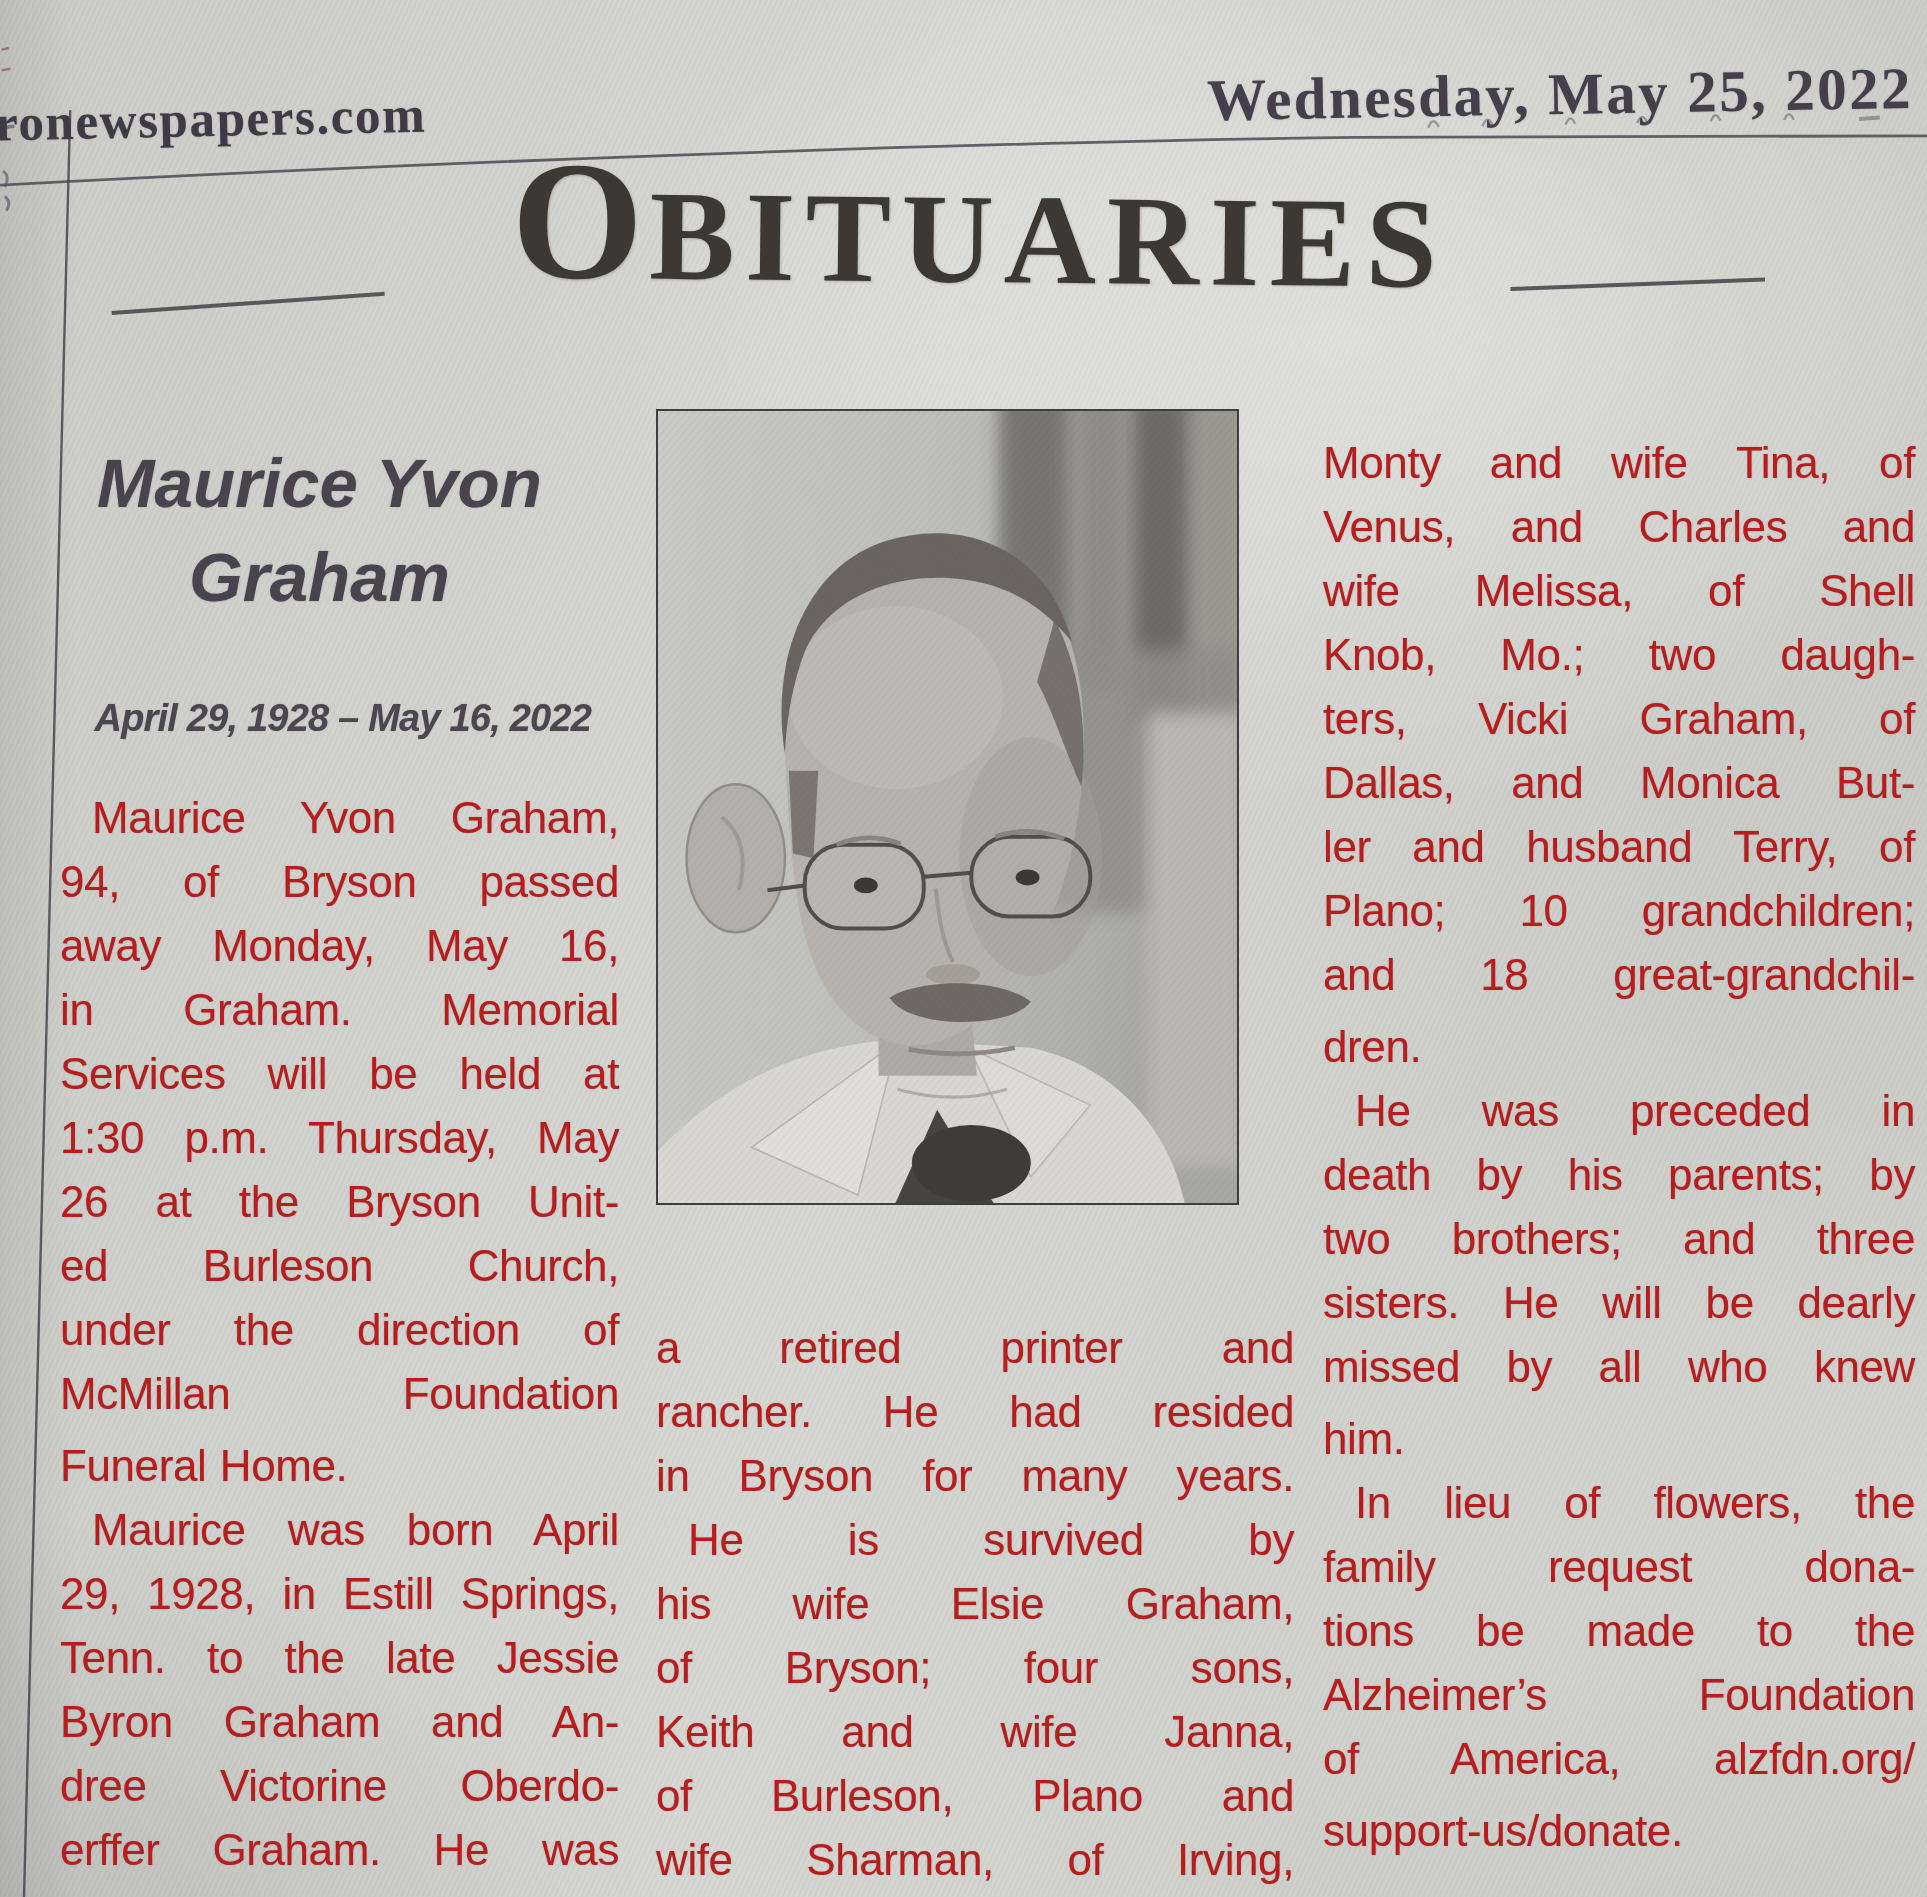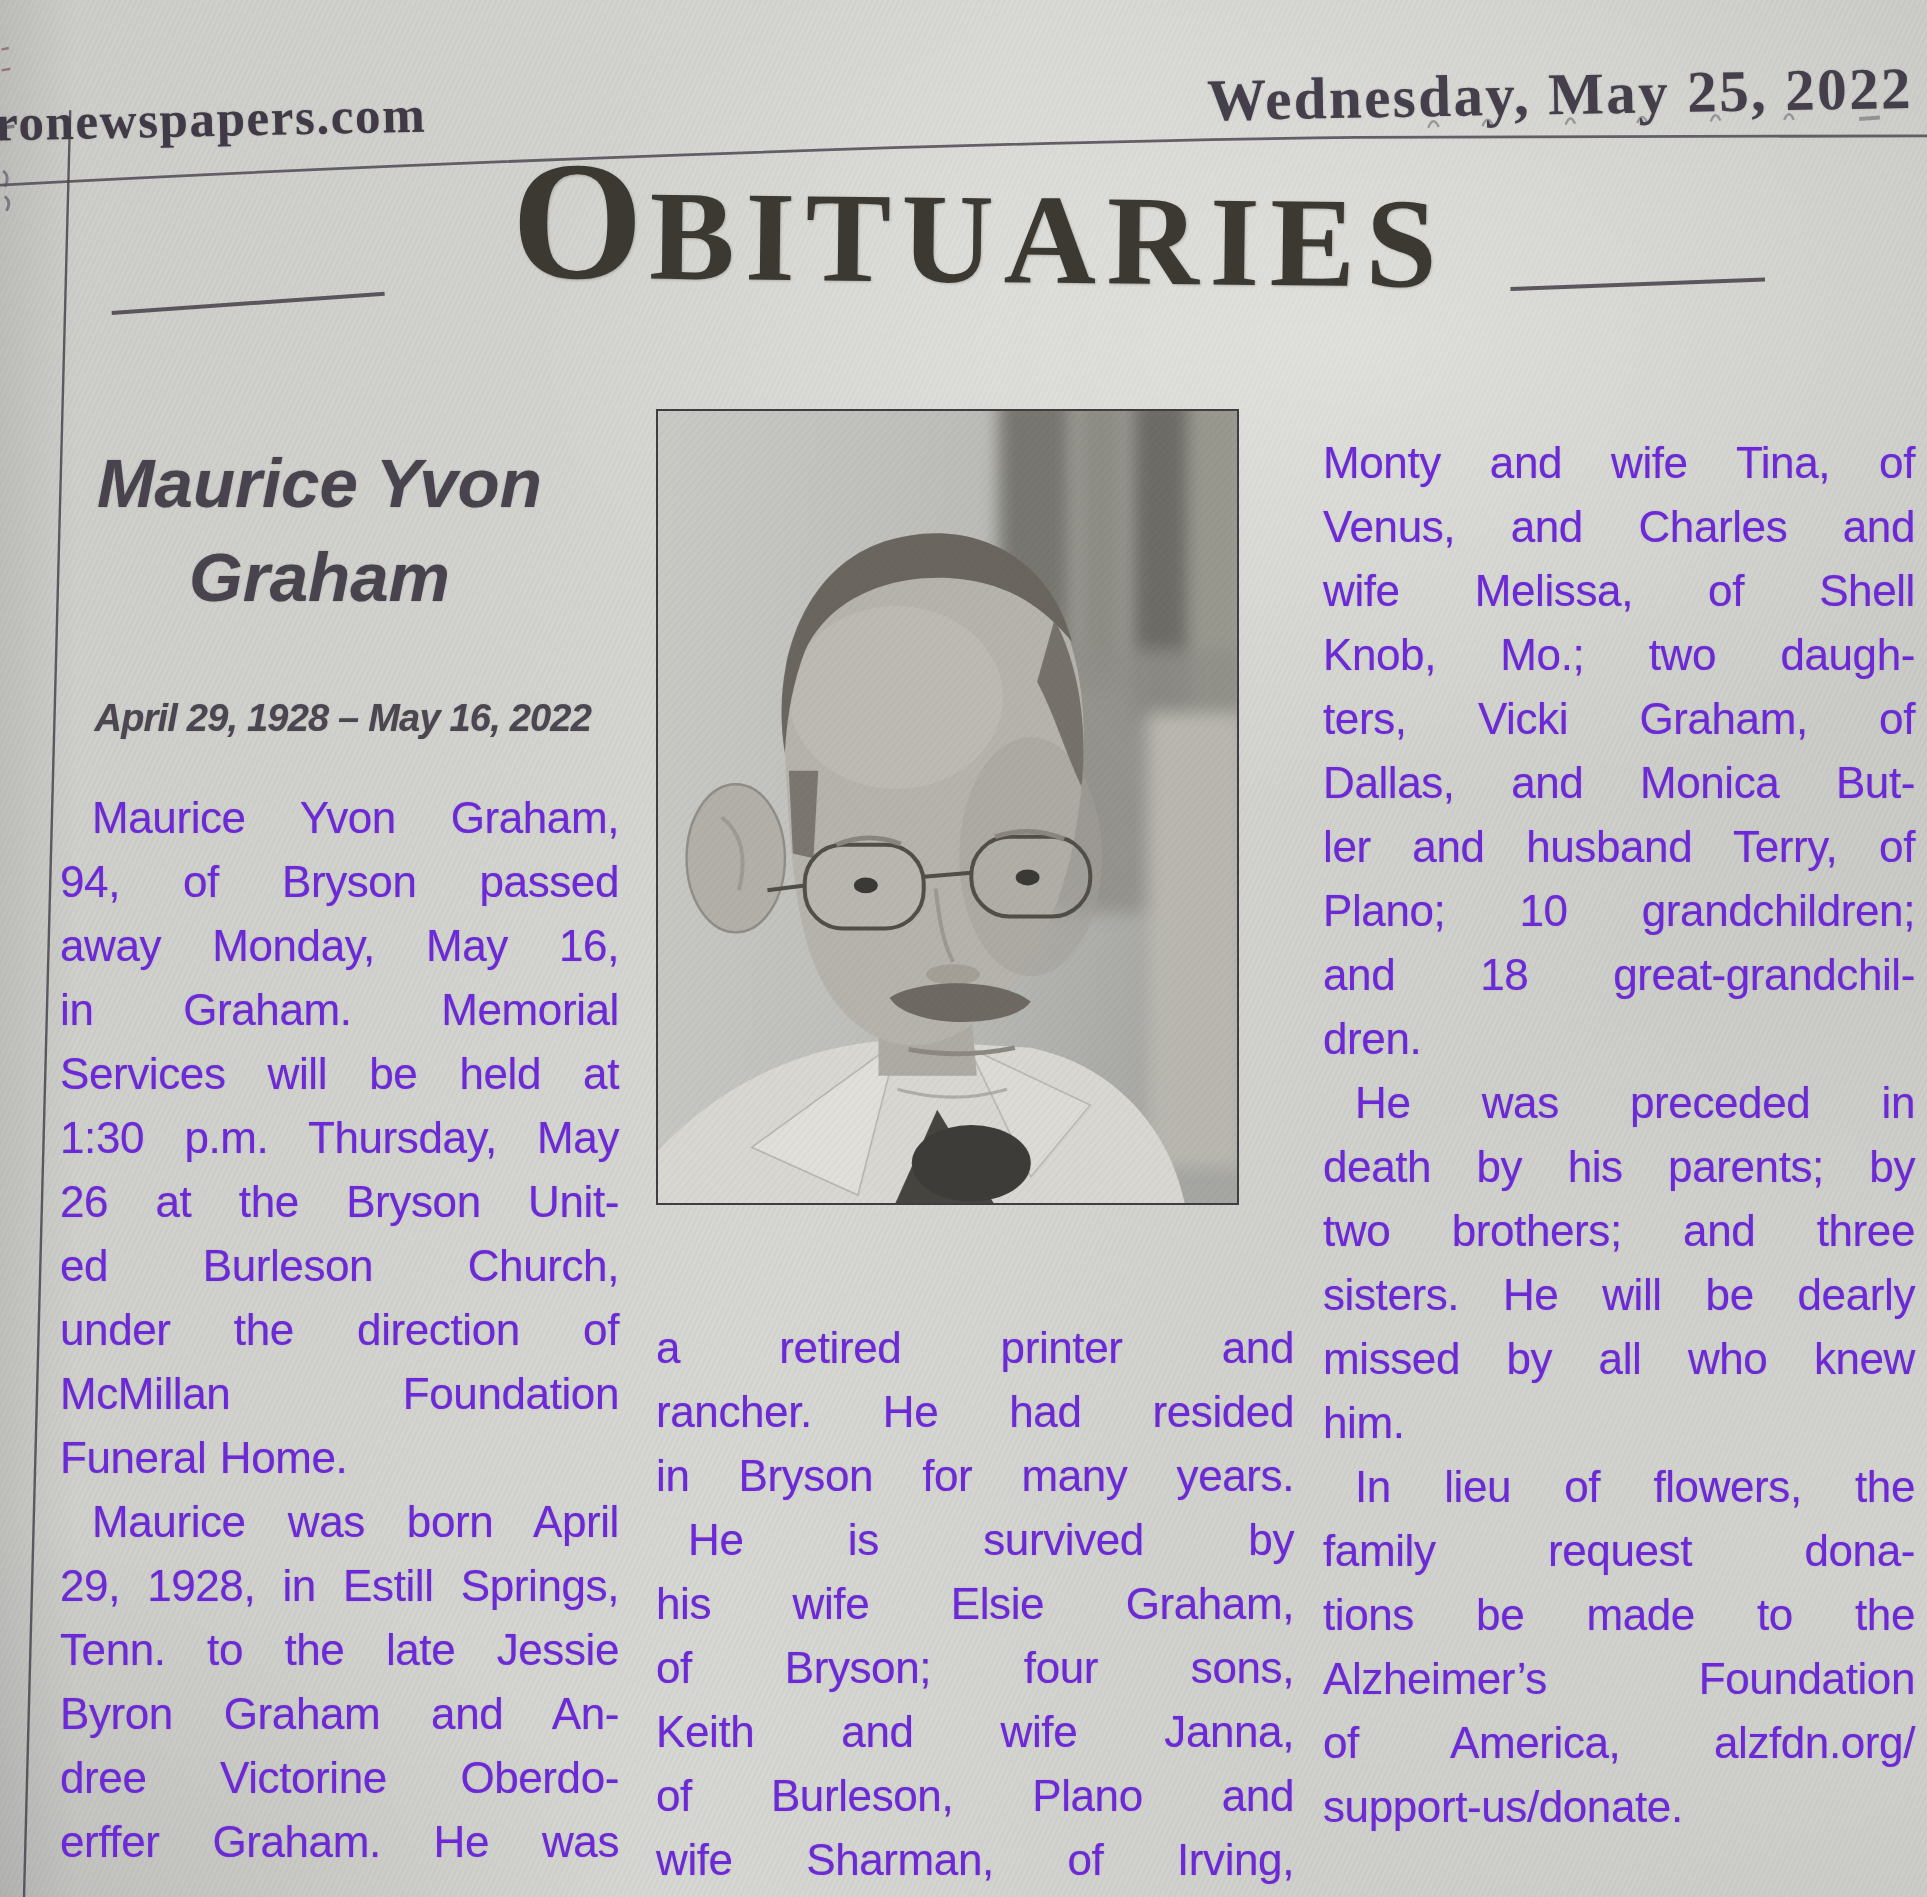--- a/index.html
+++ b/index.html
@@ -38,29 +38,29 @@
     position:absolute;left:56px;top:437px;width:527px;text-align:center;
     font-style:italic;font-weight:700;font-size:69px;line-height:94px;
     color:#49434e;text-shadow:0 0 1.6px rgba(73,67,78,.45);
   }
   .obit-dates{
     position:absolute;left:48px;top:698px;width:543px;text-align:right;
     font-style:italic;font-weight:600;font-size:38px;line-height:1.1;
     color:#4c4650;text-shadow:0 0 1.2px rgba(76,70,80,.4);letter-spacing:-0.8px;
   }
   .col{
-    position:absolute;font-size:44px;line-height:64px;color:#6d28d9;
+    position:absolute;font-size:44px;line-height:64px;color:#b91c1c;
     text-shadow:0 0 1.2px rgba(77,72,84,.42);word-spacing:1.6px;letter-spacing:-0.4px;
   }
   #col1{left:60px;top:786px;width:559px;}
   #col2{left:656px;top:1273px;width:638px;margin-top:43px;}
   #col3{left:1323px;top:431px;width:592px;}
   .ln{text-align:justify;text-align-last:justify;height:64px;overflow:visible;white-space:normal;}
   .ln.ind{text-indent:32px;}
-  .ln.end{text-align-last:left;}
+  .ln.end{text-align-last:left;margin-top:8px;}
   .photo{
     position:absolute;left:656px;top:409px;width:583px;height:796px;
     border:2.4px solid #3f3d42;box-sizing:border-box;background:#b9bab5;
   }
   .photo svg{display:block;width:100%;height:100%;}
   .decor{position:absolute;left:0;top:0;width:1927px;height:1897px;pointer-events:none;}
 </style>
 </head>
 <body>
 

